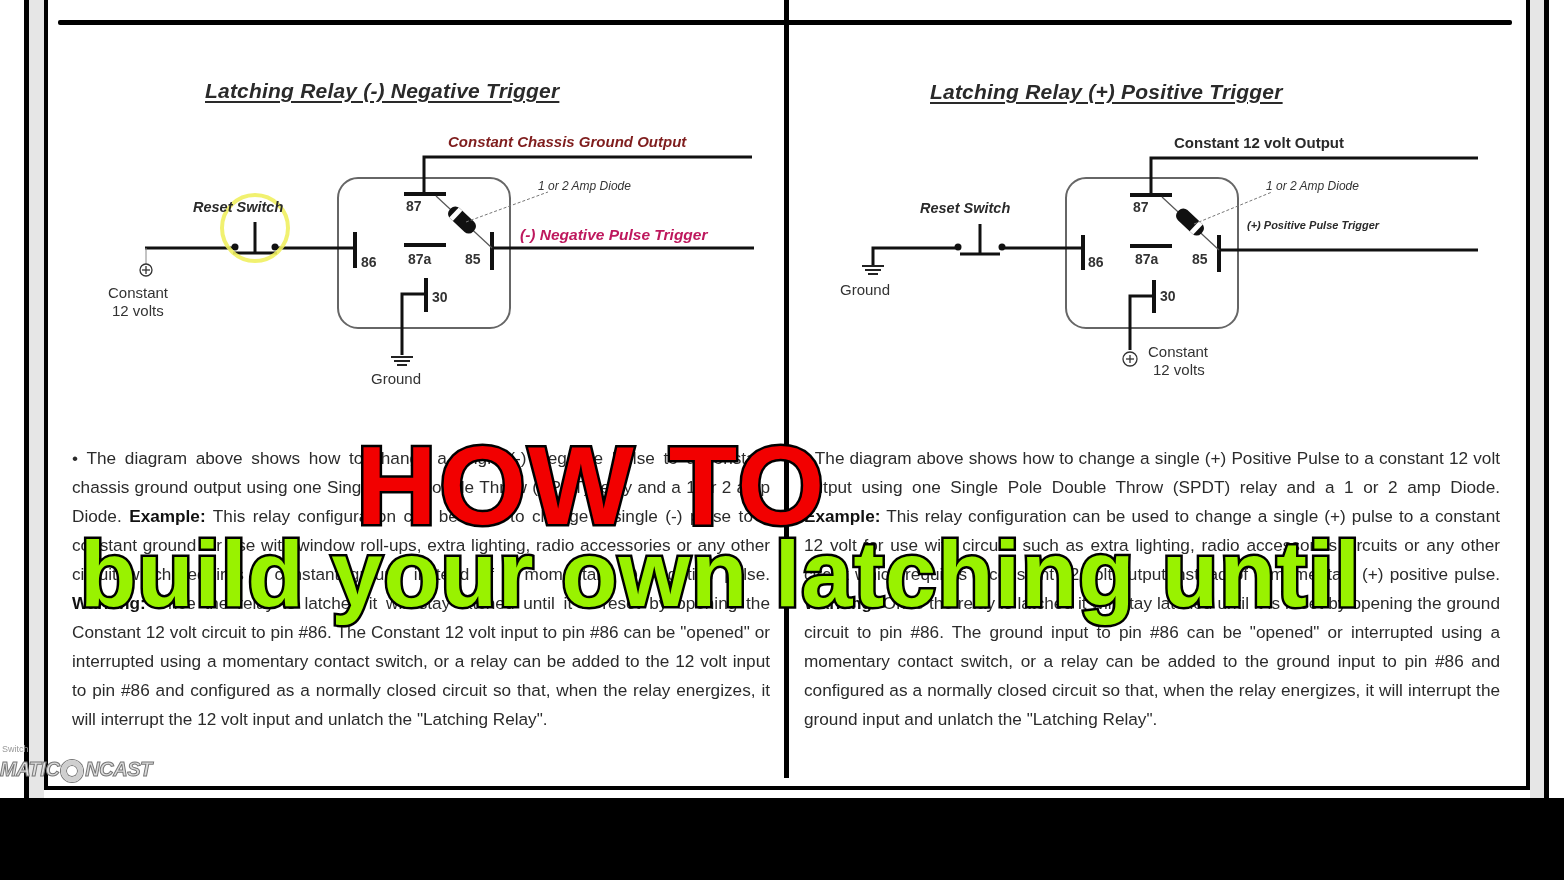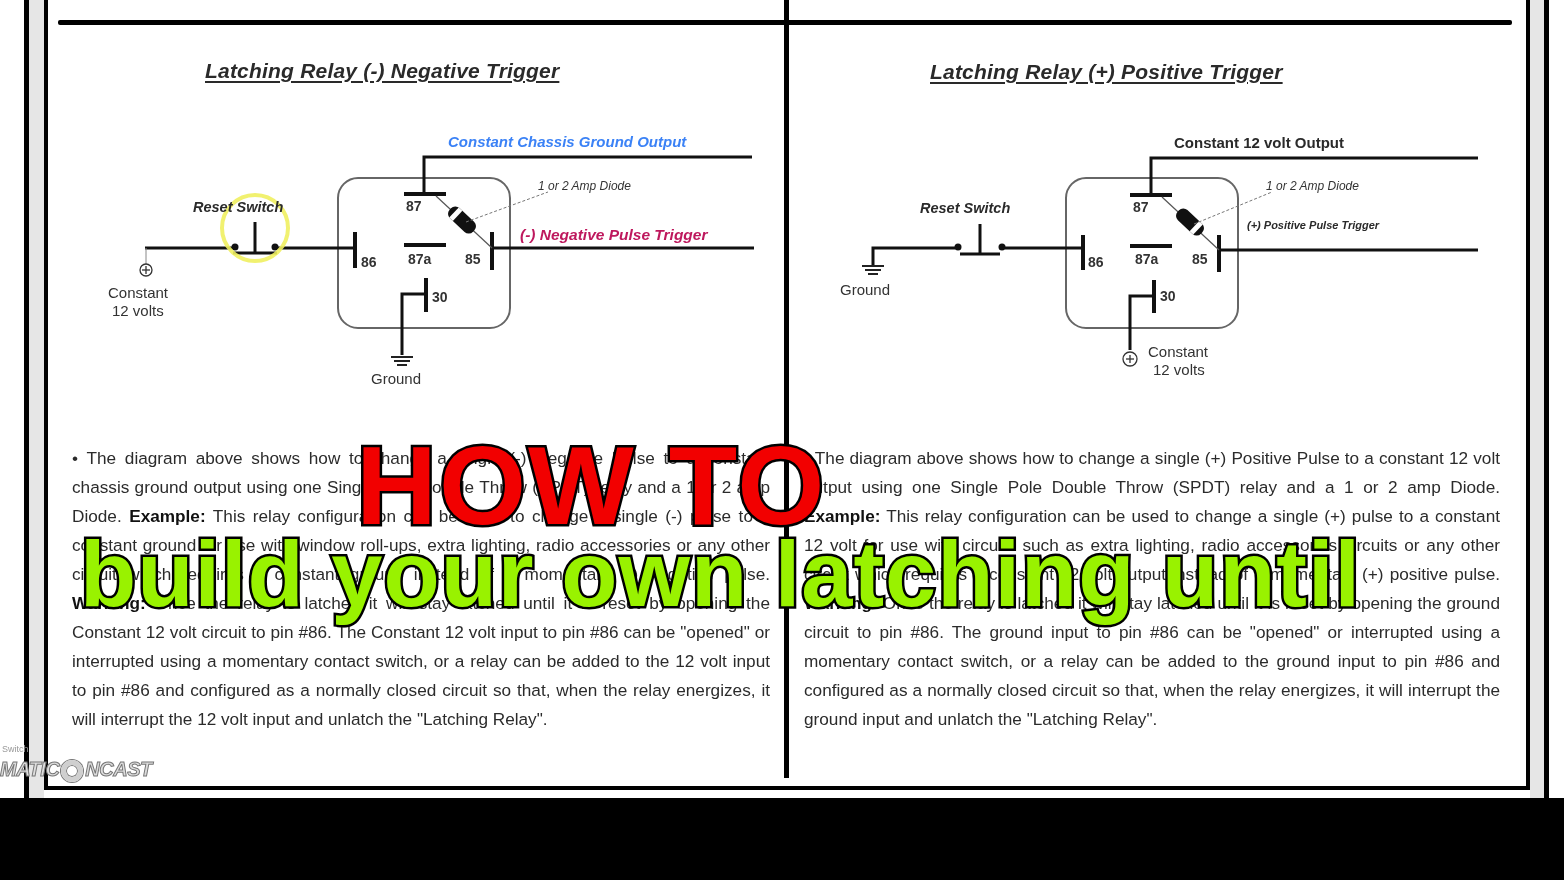--- a/index.html
+++ b/index.html
@@ -7,21 +7,21 @@
     width: 1564px; height: 880px; position: relative; overflow: hidden;
     background: #ffffff;
     font-family: "Liberation Sans", sans-serif;
   }
   .bottom-bar { position: absolute; left: 0; top: 798px; width: 1564px; height: 82px; background: #000; }
   .frame-line { position: absolute; background: #000; }
   .frame-gray { position: absolute; background: #e6e6e6; }
   .title {
     position: absolute; font-style: italic; font-weight: bold; font-size: 21px;
     color: #2a2a2a; text-decoration: underline; text-underline-offset: 3px;
-    letter-spacing: 0.2px; white-space: nowrap;
+    letter-spacing: 0.2px; white-space: nowrap; margin-top: 20px;
   }
   svg.diagram { position: absolute; left: 0; top: 0; }
   .para {
     position: absolute; font-size: 17.2px; line-height: 29px; color: #2b2b2b;
     text-align: justify; text-align-last: left;
   }
   .para b { color: #111; }
   .overlay-text {
     position: absolute; font-family: "Liberation Sans", sans-serif; font-weight: bold;
     white-space: nowrap; line-height: 1;
@@ -134,21 +134,21 @@
     </g>
     <line x1="1194" y1="224" x2="1272" y2="192" stroke="#777" stroke-width="1" stroke-dasharray="3,2"></line>
     <line x1="1154" y1="280" x2="1154" y2="313" stroke="#111" stroke-width="4"></line>
     <polyline points="1154,296 1130,296 1130,350" fill="none" stroke="#111" stroke-width="3"></polyline>
     <circle cx="1130" cy="359" r="7" fill="none" stroke="#333" stroke-width="1.3"></circle>
     <line x1="1126" y1="359" x2="1134" y2="359" stroke="#333" stroke-width="1.3"></line>
     <line x1="1130" y1="355" x2="1130" y2="363" stroke="#333" stroke-width="1.3"></line>
   </g>
 </svg>
 
-<div class="overlay-text" style="left:448px;top:134px;font-size:15px;font-style:italic;color:#3b82f6;">Constant Chassis Ground Output</div>
+<div class="overlay-text" style="left:448px;top:134px;font-size:15px;font-style:italic;color:#7f1d1d;">Constant Chassis Ground Output</div>
 <div class="overlay-text" style="left:538px;top:180px;font-size:12px;font-style:italic;font-weight:normal;color:#333;">1 or 2 Amp Diode</div>
 <div class="overlay-text" style="left:520px;top:227px;font-size:15.5px;font-style:italic;color:#be185d;">(-) Negative Pulse Trigger</div>
 <div class="overlay-text" style="left:193px;top:200px;font-size:14.5px;font-style:italic;color:#2a2a2a;">Reset Switch</div>
 <div class="overlay-text" style="left:108px;top:285px;font-size:15px;font-weight:normal;color:#333;">Constant</div>
 <div class="overlay-text" style="left:112px;top:303px;font-size:15px;font-weight:normal;color:#333;">12 volts</div>
 <div class="overlay-text" style="left:371px;top:371px;font-size:15px;font-weight:normal;color:#333;">Ground</div>
 <div class="overlay-text" style="left:406px;top:199px;font-size:14px;color:#333;">87</div>
 <div class="overlay-text" style="left:408px;top:252px;font-size:14px;color:#333;">87a</div>
 <div class="overlay-text" style="left:361px;top:255px;font-size:14px;color:#333;">86</div>
 <div class="overlay-text" style="left:465px;top:252px;font-size:14px;color:#333;">85</div>

